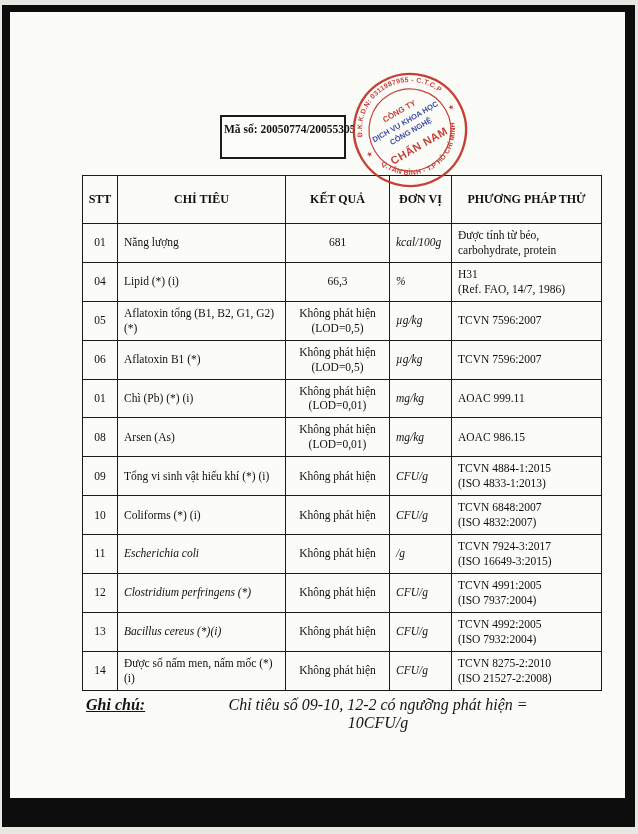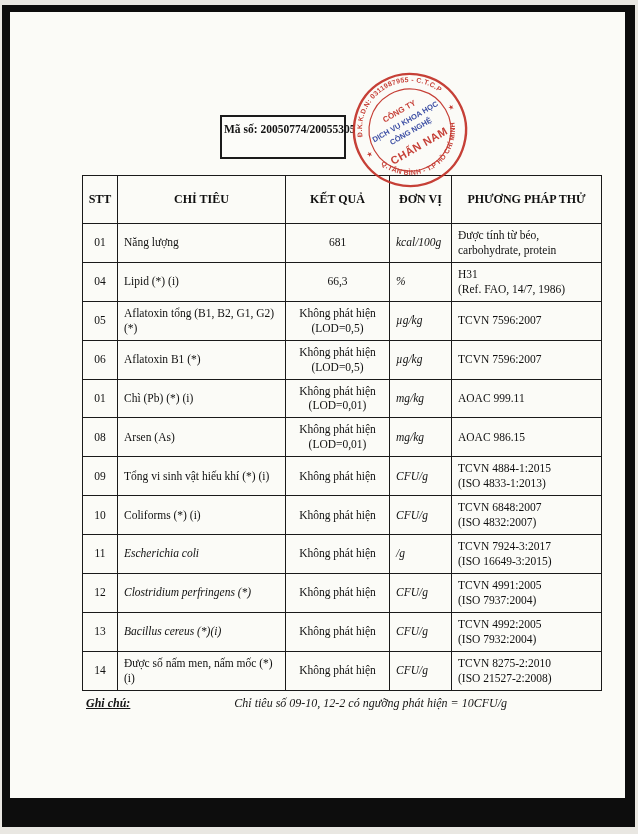--- a/index.html
+++ b/index.html
@@ -63,21 +63,21 @@
   col.c-method { width:150px; }
   td.cell-stt { text-align:center; padding:4px 2px; }
   td.cell-name { text-align:left;margin-left:32px; }
   td.cell-name.italic { font-style:italic; }
   td.cell-result { text-align:center; white-space:pre-line; }
   td.cell-unit { text-align:left;font-style:italic; }
   td.cell-method { text-align:left; white-space:pre-line; }
   
   .footnote {
     display:flex; align-items:flex-start; margin-top:5px;
-    font-size:12px; font-style:italic;
+    font-size:16px; font-style:italic;
   }
   .ghi-chu {
     font-weight:bold; text-decoration:underline;
     margin-left:4px; margin-right:70px; white-space:nowrap;
   }
   .note-text { flex:1; text-align:center; padding-right:60px; }
 </style>
 </head>
 <body>
 

